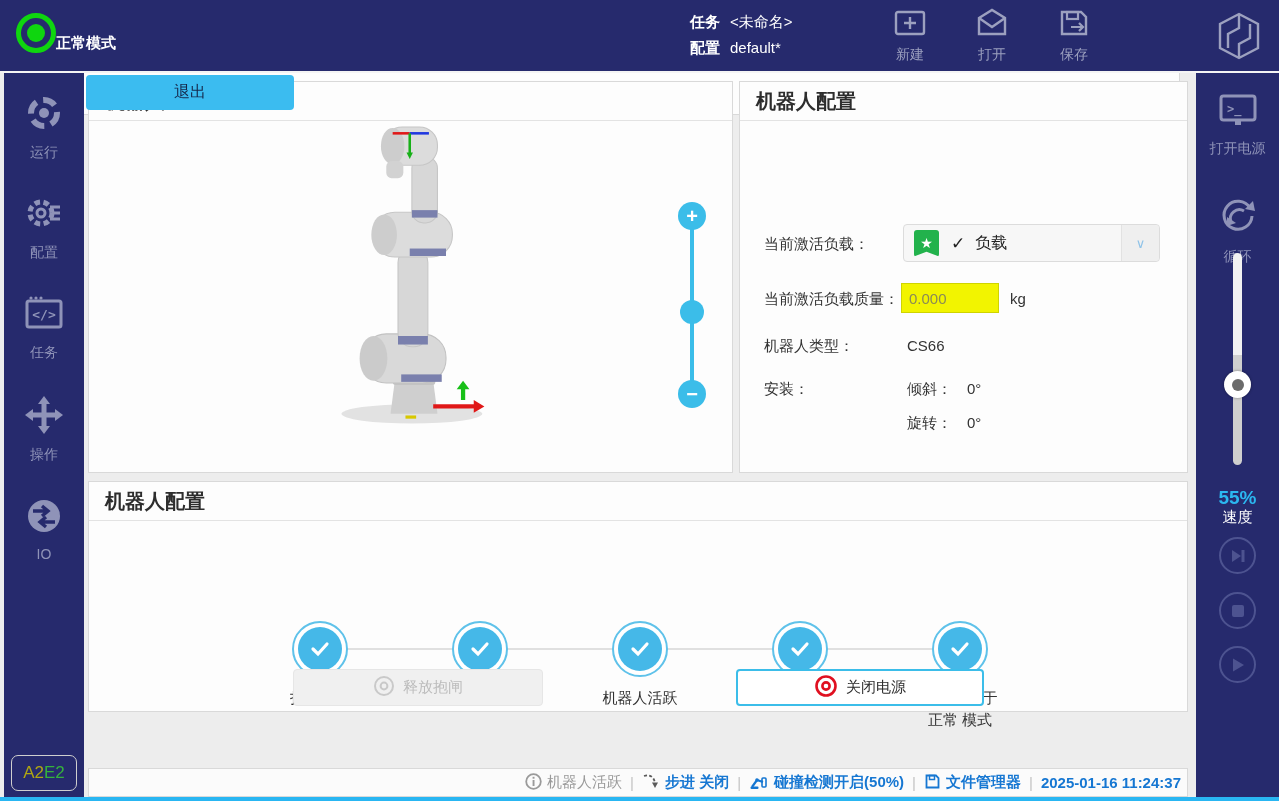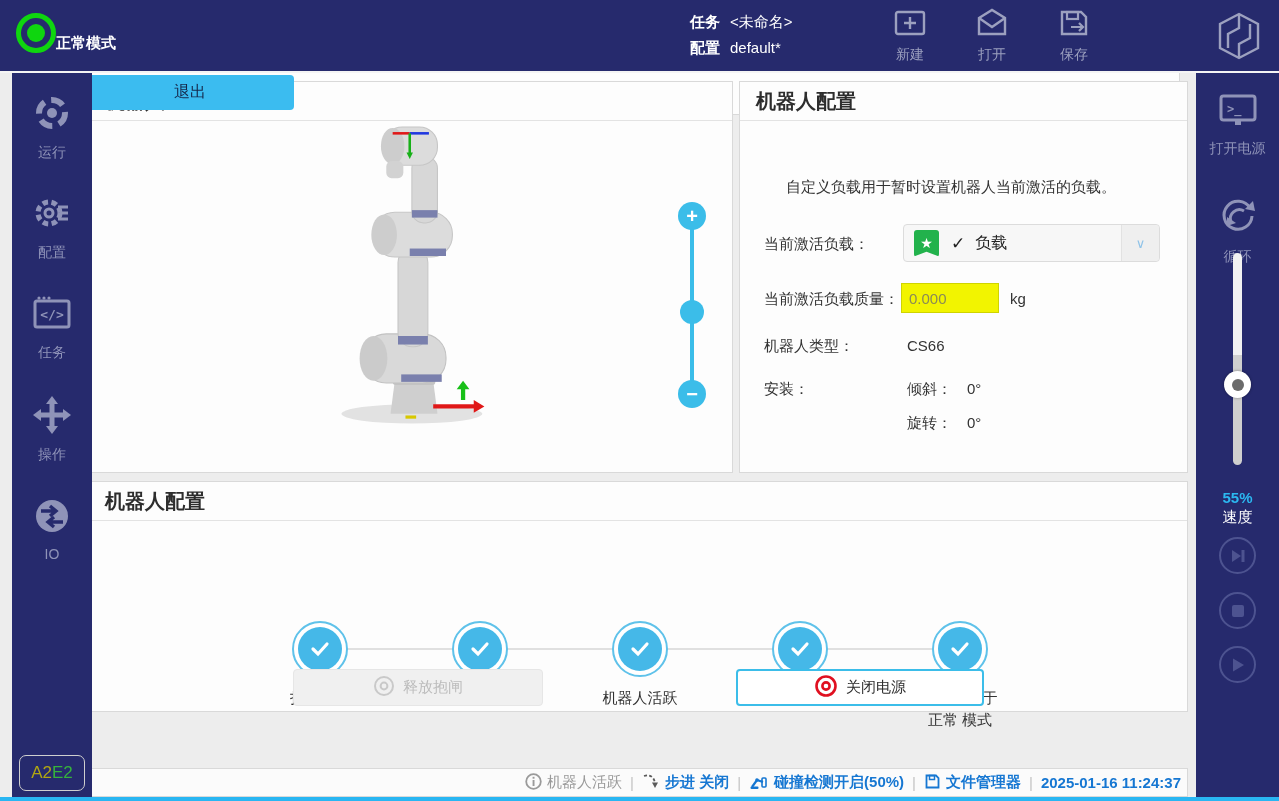--- a/index.html
+++ b/index.html
@@ -13,40 +13,40 @@
   #mode-dot { width:18px; height:18px; border-radius:50%; background:#0fd60f; }
   #mode-label { font-size:15px; font-weight:bold; }
   #task-config { position:absolute; left:690px; top:9px; font-size:15px; line-height:26px; }
   #task-config .lbl { font-weight:bold; margin-right:10px; }
   #top-actions { position:absolute; left:882px; top:8px; display:flex; gap:26px; }
   .top-action { width:56px; display:flex; flex-direction:column; align-items:center; gap:4px; color:#9ca0bf; cursor:pointer; }
   .top-action .t-label { font-size:14px; }
   #brand-logo { position:absolute; left:1214px; top:10px; }
 
   
-  #left-sidebar { position:absolute; left:12px; top:73px; width:80px; height:728px; background:#262a6d; z-index:4; }
+  #left-sidebar { position:absolute; left:4px; top:73px; width:80px; height:728px; background:#262a6d; z-index:4; }
   #right-sidebar { position:absolute; left:1196px; top:73px; width:83px; height:728px; background:#262a6d; z-index:4; }
   .side-item { display:flex; flex-direction:column; align-items:center; gap:7px; color:#8f93b8; cursor:pointer; }
   .side-item .s-label { font-size:14px; }
   #left-sidebar .side-item { position:absolute; left:0; width:80px; }
   #right-sidebar .side-item { position:absolute; left:0; width:83px; }
 
   #a2e2-badge { position:absolute; left:7px; bottom:10px; width:66px; height:36px; border:1px solid #cfcfcf; border-radius:7px;
     display:flex; align-items:center; justify-content:center; font-size:17px; }
   #a2e2-badge .p1 { color:#b0a612; } #a2e2-badge .p2 { color:#35b23c; }
 
   
   #speed-slider { position:absolute; left:0; top:180px; width:83px; height:220px; }
   #speed-track { position:absolute; left:37px; top:0; width:9px; height:212px; border-radius:5px;
     background:linear-gradient(#f2f2f2 0 48%, #cfcfcf 48% 100%); }
   #speed-thumb { position:absolute; left:28px; top:293px; width:27px; height:27px; border-radius:50%; background:#fff;
     display:flex; align-items:center; justify-content:center; box-shadow:0 0 3px rgba(0,0,0,.4); }
   #speed-thumb .inner { width:12px; height:12px; border-radius:50%; background:#6b6b6b; }
   #speed-readout { position:absolute; left:0; top:415px; width:83px; text-align:center; line-height:19px; }
-  #speed-readout .pct { color:#2bb7f0; font-size:15px; font-weight:bold; }
+  #speed-readout .pct { color:#2bb7f0; font-size:19px; font-weight:bold; }
   #speed-readout .lbl { color:#fff; font-size:15px; }
   .play-btn { position:absolute; left:23px; width:37px; height:37px; border-radius:50%; border:2px solid #4d5390;
     display:flex; align-items:center; justify-content:center; cursor:pointer; }
 
   
   #main { position:absolute; left:80px; top:71px; width:1116px; height:730px; background:#ededed; }
   .panel { position:absolute; background:#fdfdfd; border:1px solid #d9d9d9; }
   .panel-header { height:39px; line-height:38px; padding-left:16px; font-size:20px; font-weight:bold; color:#2d2d2d;
     border-bottom:1px solid #e3e3e3; }
   #robot-panel  { left:8px;  top:10px;  width:645px;  height:392px; }
@@ -322,21 +322,20 @@
     <div id="view-zoom">
       <div class="zline"></div>
       <div class="zoom-btn" id="zoom-in">+</div>
       <div class="zknob"></div>
       <div class="zoom-btn" id="zoom-out">−</div>
     </div>
   </div>
 
   <div class="panel" id="config-panel">
     <div class="panel-header">机器人配置</div>
-    <div id="config-desc">自定义负载用于暂时设置机器人当前激活的负载。</div>
 
     <div class="cfg-label" style="top:153px">当前激活负载：</div>
     <div id="payload-dropdown">
       <div id="payload-badge">★</div>
       <span id="payload-check">✓</span>
       <span id="payload-value">负载</span>
       <div id="payload-chevron">∨</div>
     </div>
 
     <div class="cfg-label" style="top:208px">当前激活负载质量：</div>

